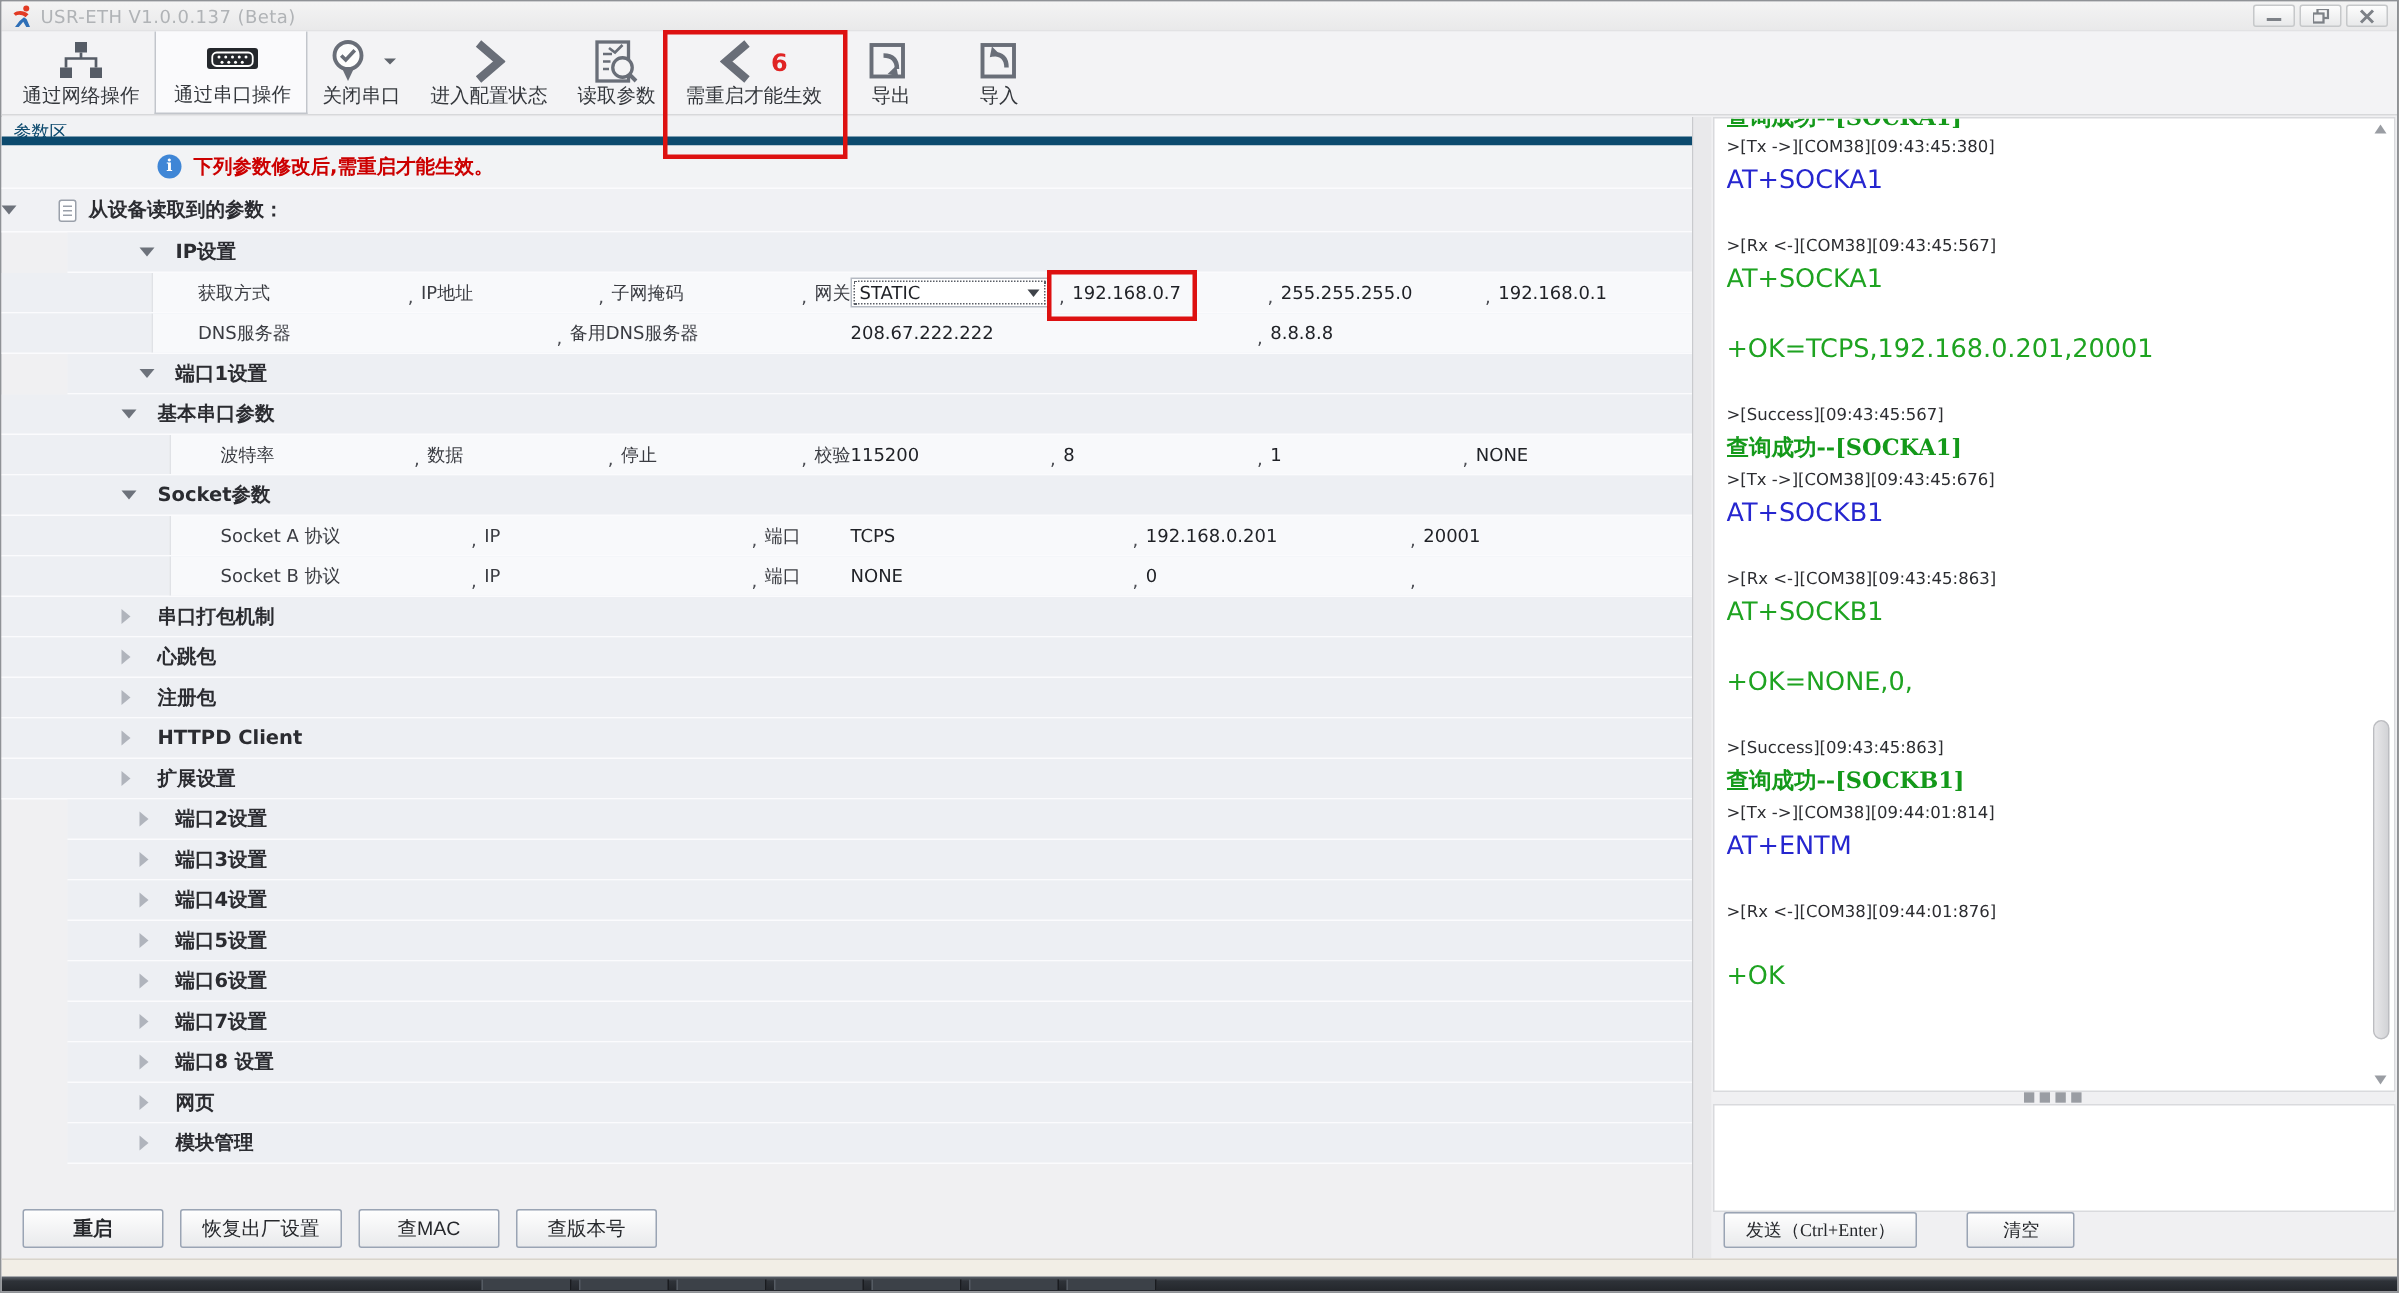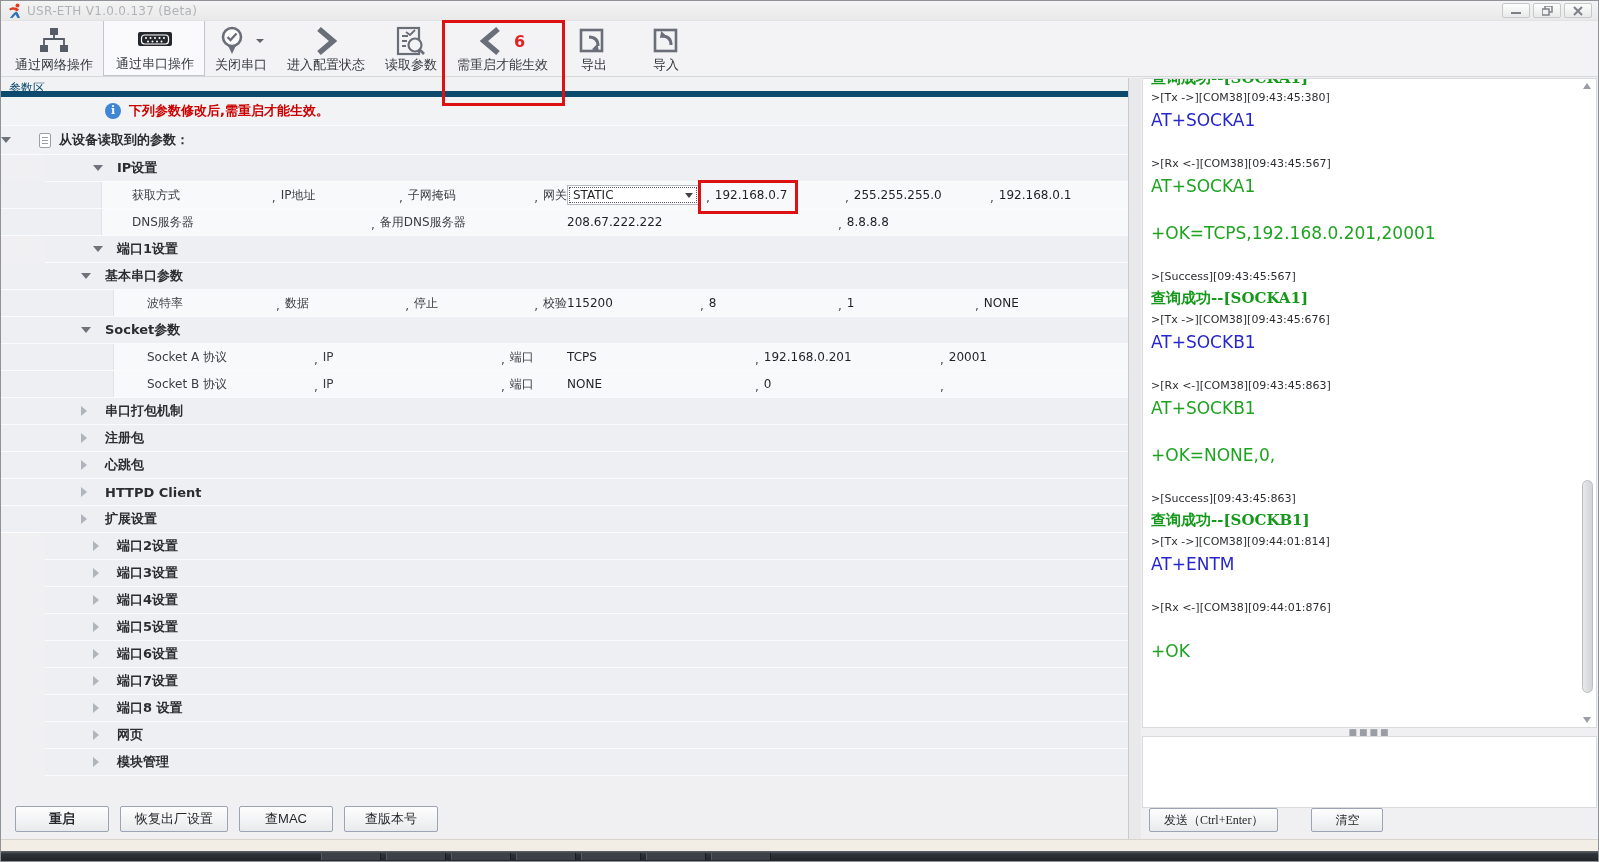--- a/index.html
+++ b/index.html
@@ -336,25 +336,25 @@
                 <span class="cell"><span></span></span>
               </div>
             </div>
           </div>
           <div class="t-row g-row lvl2">
             <span class="arrow col"></span>
             <span class="g-label">串口打包机制</span>
           </div>
           <div class="t-row g-row lvl2">
             <span class="arrow col"></span>
+            <span class="g-label">心跳包</span>
+          </div>
+          <div class="t-row g-row lvl2">
+            <span class="arrow col"></span>
             <span class="g-label">注册包</span>
-          </div>
-          <div class="t-row g-row lvl2">
-            <span class="arrow col"></span>
-            <span class="g-label">心跳包</span>
           </div>
           <div class="t-row g-row lvl2">
             <span class="arrow col"></span>
             <span class="g-label">HTTPD Client</span>
           </div>
           <div class="t-row g-row lvl2">
             <span class="arrow col"></span>
             <span class="g-label">扩展设置</span>
           </div>
           <div class="t-row g-row lvl1">

